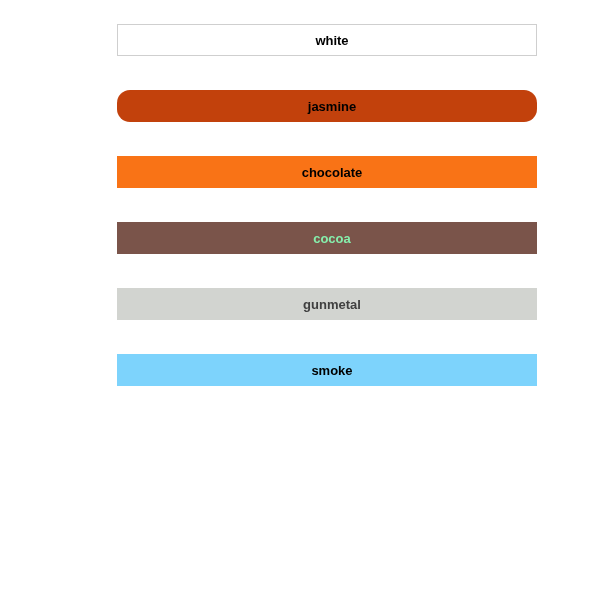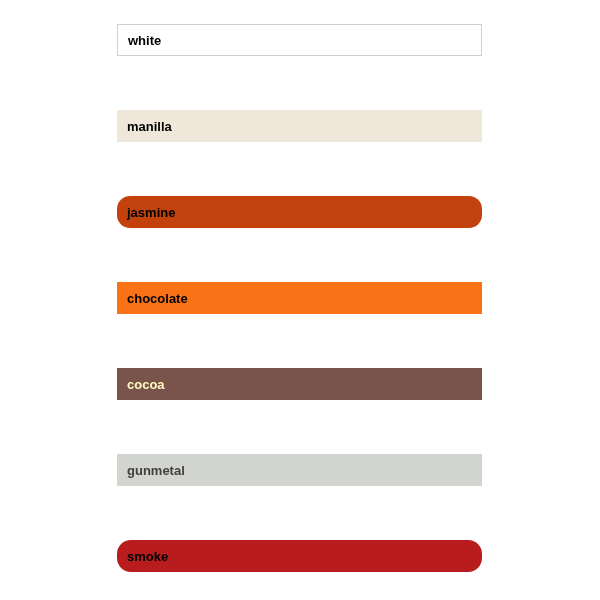--- a/index.html
+++ b/index.html
@@ -17,26 +17,27 @@
 
   #swatch-list {
     position: absolute;
     left: 117px;
     top: 24px;
     width: 365px;
   }
 
   .swatch-row {
     position: relative;
-    width: 365px;
+    width: 420px;
     height: 32px;
-    margin-bottom: 54px;
+    margin-bottom: 34px;
     box-sizing: border-box;
     display: flex;
     align-items: center;
+    justify-content: center;
   }
 
   .swatch-row.bordered {
     border: 1px solid #cfcfcf;
   }
 
   .swatch-label {
     font-family: "Liberation Sans", sans-serif;
     font-size: 13px;
     font-weight: bold;
@@ -48,31 +49,28 @@
     user-select: none;
   }
 </style>
 </head>
 <body style="background: rgb(255, 255, 255);">
 
 <div id="swatch-list">
     <div class="swatch-row bordered" style="background-color: rgb(255, 255, 255); border-color: rgb(207, 207, 207);">
       <span class="swatch-label" style="color: rgb(0, 0, 0);">white</span>
     </div>
-    <div class="swatch-row" style="background-color: rgb(239, 231, 218);">
-      <span class="swatch-label" style="color: rgb(0, 0, 0);">manilla</span>
-    </div>
     <div class="swatch-row" style="background-color: #c2410c; border-radius: 13px;">
       <span class="swatch-label" style="color: rgb(0, 0, 0);">jasmine</span>
     </div>
     <div class="swatch-row" style="background-color: #f97316;">
       <span class="swatch-label" style="color: rgb(0, 0, 0);">chocolate</span>
     </div>
     <div class="swatch-row" style="background-color: rgb(122, 84, 74);">
-      <span class="swatch-label" style="color: #fef9c3;">cocoa</span>
+      <span class="swatch-label" style="color: #86efac;">cocoa</span>
     </div>
     <div class="swatch-row" style="background-color: rgb(210, 212, 208);">
       <span class="swatch-label" style="color: #404040;">gunmetal</span>
     </div>
-    <div class="swatch-row" style="background-color: #b91c1c; border-radius: 14px;">
+    <div class="swatch-row" style="background-color: #7dd3fc;">
       <span class="swatch-label" style="color: rgb(0, 0, 0);">smoke</span>
     </div>
   </div>
 
 </body></html>

